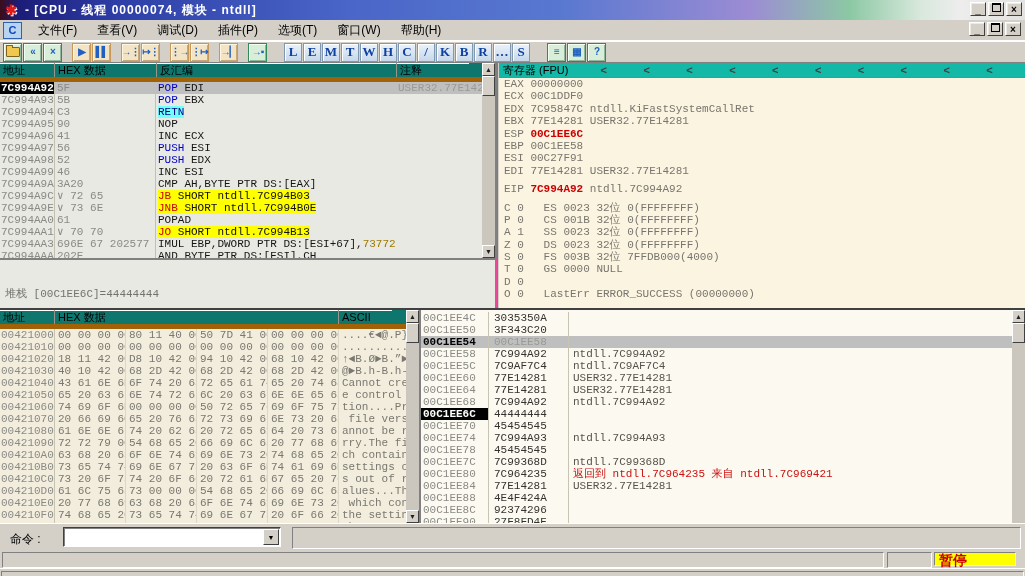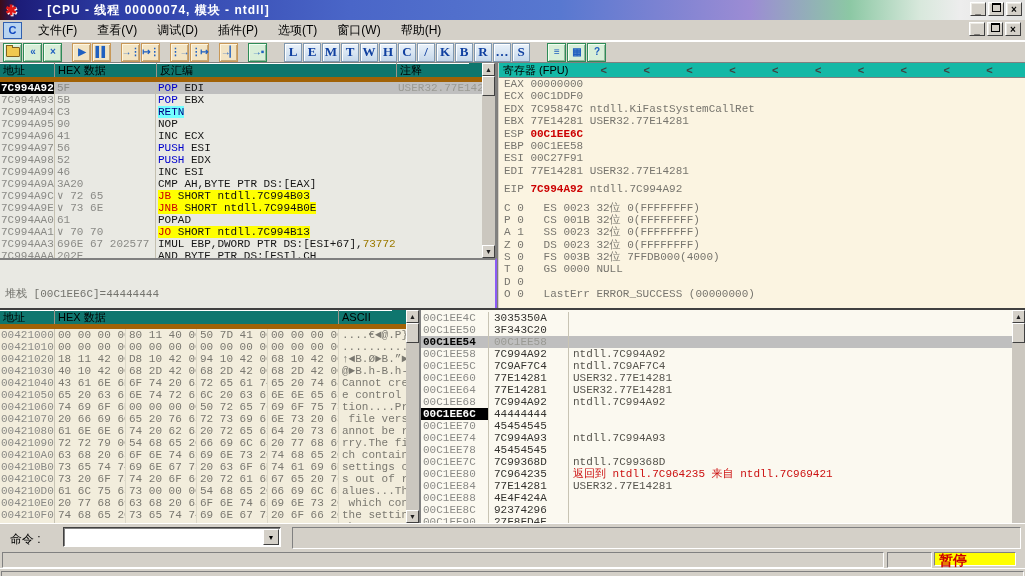--- a/index.html
+++ b/index.html
@@ -5,21 +5,21 @@
   html,body{margin:0;padding:0;}
   body{width:1025px;height:576px;font-family:"Liberation Sans",sans-serif;background:#D4D0C8;}
   .screen{position:relative;width:1025px;height:576px;overflow:hidden;background:#D4D0C8;}
   .mono{font-family:"Liberation Mono","DejaVu Sans Mono",monospace;}
 
   
   .titlebar{position:absolute;left:0;top:0;width:100%;height:20px;
     background:linear-gradient(90deg,#3c0c18 0px,#1c1c78 18px,#2e3fa8 120px,#4a66c8 350px,#5878d0 560px,#9c8cd4 750px,#8cc8a4 850px,#d8e8dc 920px,#ededed 960px,#e2e2e0 1025px);
     display:flex;align-items:center;color:#fff;font-weight:bold;font-size:12px;}
   .app-logo{width:16px;height:14px;margin-left:3px;color:#e01818;font-size:14px;line-height:14px;text-align:center;text-shadow:1px 1px 0 #fff;}
-  .title-text{margin-left:19px;letter-spacing:1px;white-space:pre;}
+  .title-text{margin-left:6px;letter-spacing:1px;white-space:pre;}
   .win-btns{position:absolute;top:2px;display:flex;gap:2px;}
   .win-btns.tb{right:3px;}
   .win-btns.mb{right:4px;}
   .wbtn{width:16px;height:14px;background:#D4D0C8;border:1px solid;border-color:#FFFFFF #404040 #404040 #FFFFFF;box-shadow:inset 1px 1px 0 #ECEAE4;font-size:10px;line-height:11px;text-align:center;font-weight:bold;color:#000;padding:0;}
   .glyph-box{display:inline-block;width:7px;height:6px;border:1px solid #000;border-top-width:2px;margin-bottom:1px;}
 
   
   .menubar{position:absolute;left:0;top:20px;width:100%;height:20px;background:#D4D0C8;display:flex;align-items:center;border-bottom:1px solid #FFFFFF;}
   .c-icon{width:17px;height:15px;margin-left:3px;background:#B8D4F0;border:1px solid #3060B0;color:#1048C0;font-weight:bold;font-size:11px;text-align:center;line-height:14px;}
   .menu-items{display:flex;margin-left:6px;}
@@ -53,21 +53,21 @@
   .d-addr{width:55px;color:#8A8A86;overflow:hidden;border-right:1px solid #C4C0B0;box-sizing:border-box;padding-left:1px;}
   .d-hex{width:101px;color:#8A8A86;overflow:hidden;border-right:1px solid #C4C0B0;box-sizing:border-box;padding-left:2px;}
   .d-code{width:240px;color:#141414;overflow:hidden;padding-left:2px;box-sizing:border-box;}
   .d-cmt{width:84px;color:#9A9A94;overflow:hidden;padding-left:2px;}
   .drow.sel{background:#BFBFBF;}
   .drow.sel .d-addr{background:#000;color:#FFF;font-weight:bold;}
   .op{color:#0000CC;} .ret{background:#72FFFF;color:#000080;} .hl{background:#FFFF00;color:#101010;} .hl-op{background:#FFFF00;color:#CC0000;text-align:right;} .imm{color:#9C7A00;}
   .disasm-sb{top:0;bottom:0;right:0;}
 
   
-  .info{position:absolute;left:0;top:258px;width:497px;height:50px;background:#E9E9E3;border-top:2px solid #808080;border-right:2px solid #8b5cf6;box-sizing:border-box;color:#73736D;font-size:11px;line-height:13px;padding:2px 5px;white-space:pre;}
+  .info{position:absolute;left:0;top:258px;width:497px;height:50px;background:#E9E9E3;border-top:2px solid #808080;border-right:2px solid #ec4899;box-sizing:border-box;color:#73736D;font-size:11px;line-height:13px;padding:2px 5px;white-space:pre;}
 
   
   .regs{position:absolute;left:497px;top:63px;width:528px;height:245px;background:#FBF4E1;border-left:2px groove #D4D0C8;box-sizing:border-box;overflow:hidden;}
   .regs-hdr{height:14px;background:#14b8a6;border-bottom:1px solid #808080;display:flex;font-size:11px;line-height:14px;color:#000;}
   .regs-title{padding-left:4px;white-space:nowrap;}
   .regs-marks{flex:1;display:flex;justify-content:space-around;color:#404040;font-weight:bold;padding:0 14px;}
   .rline{height:12.4px;font-family:"Liberation Mono","DejaVu Sans Mono",monospace;font-size:11px;line-height:12.4px;color:#77756E;white-space:pre;padding-left:5px;}
   .rline .red{color:#CC0000;font-weight:bold;}
   .rblank{height:6px;}
 

